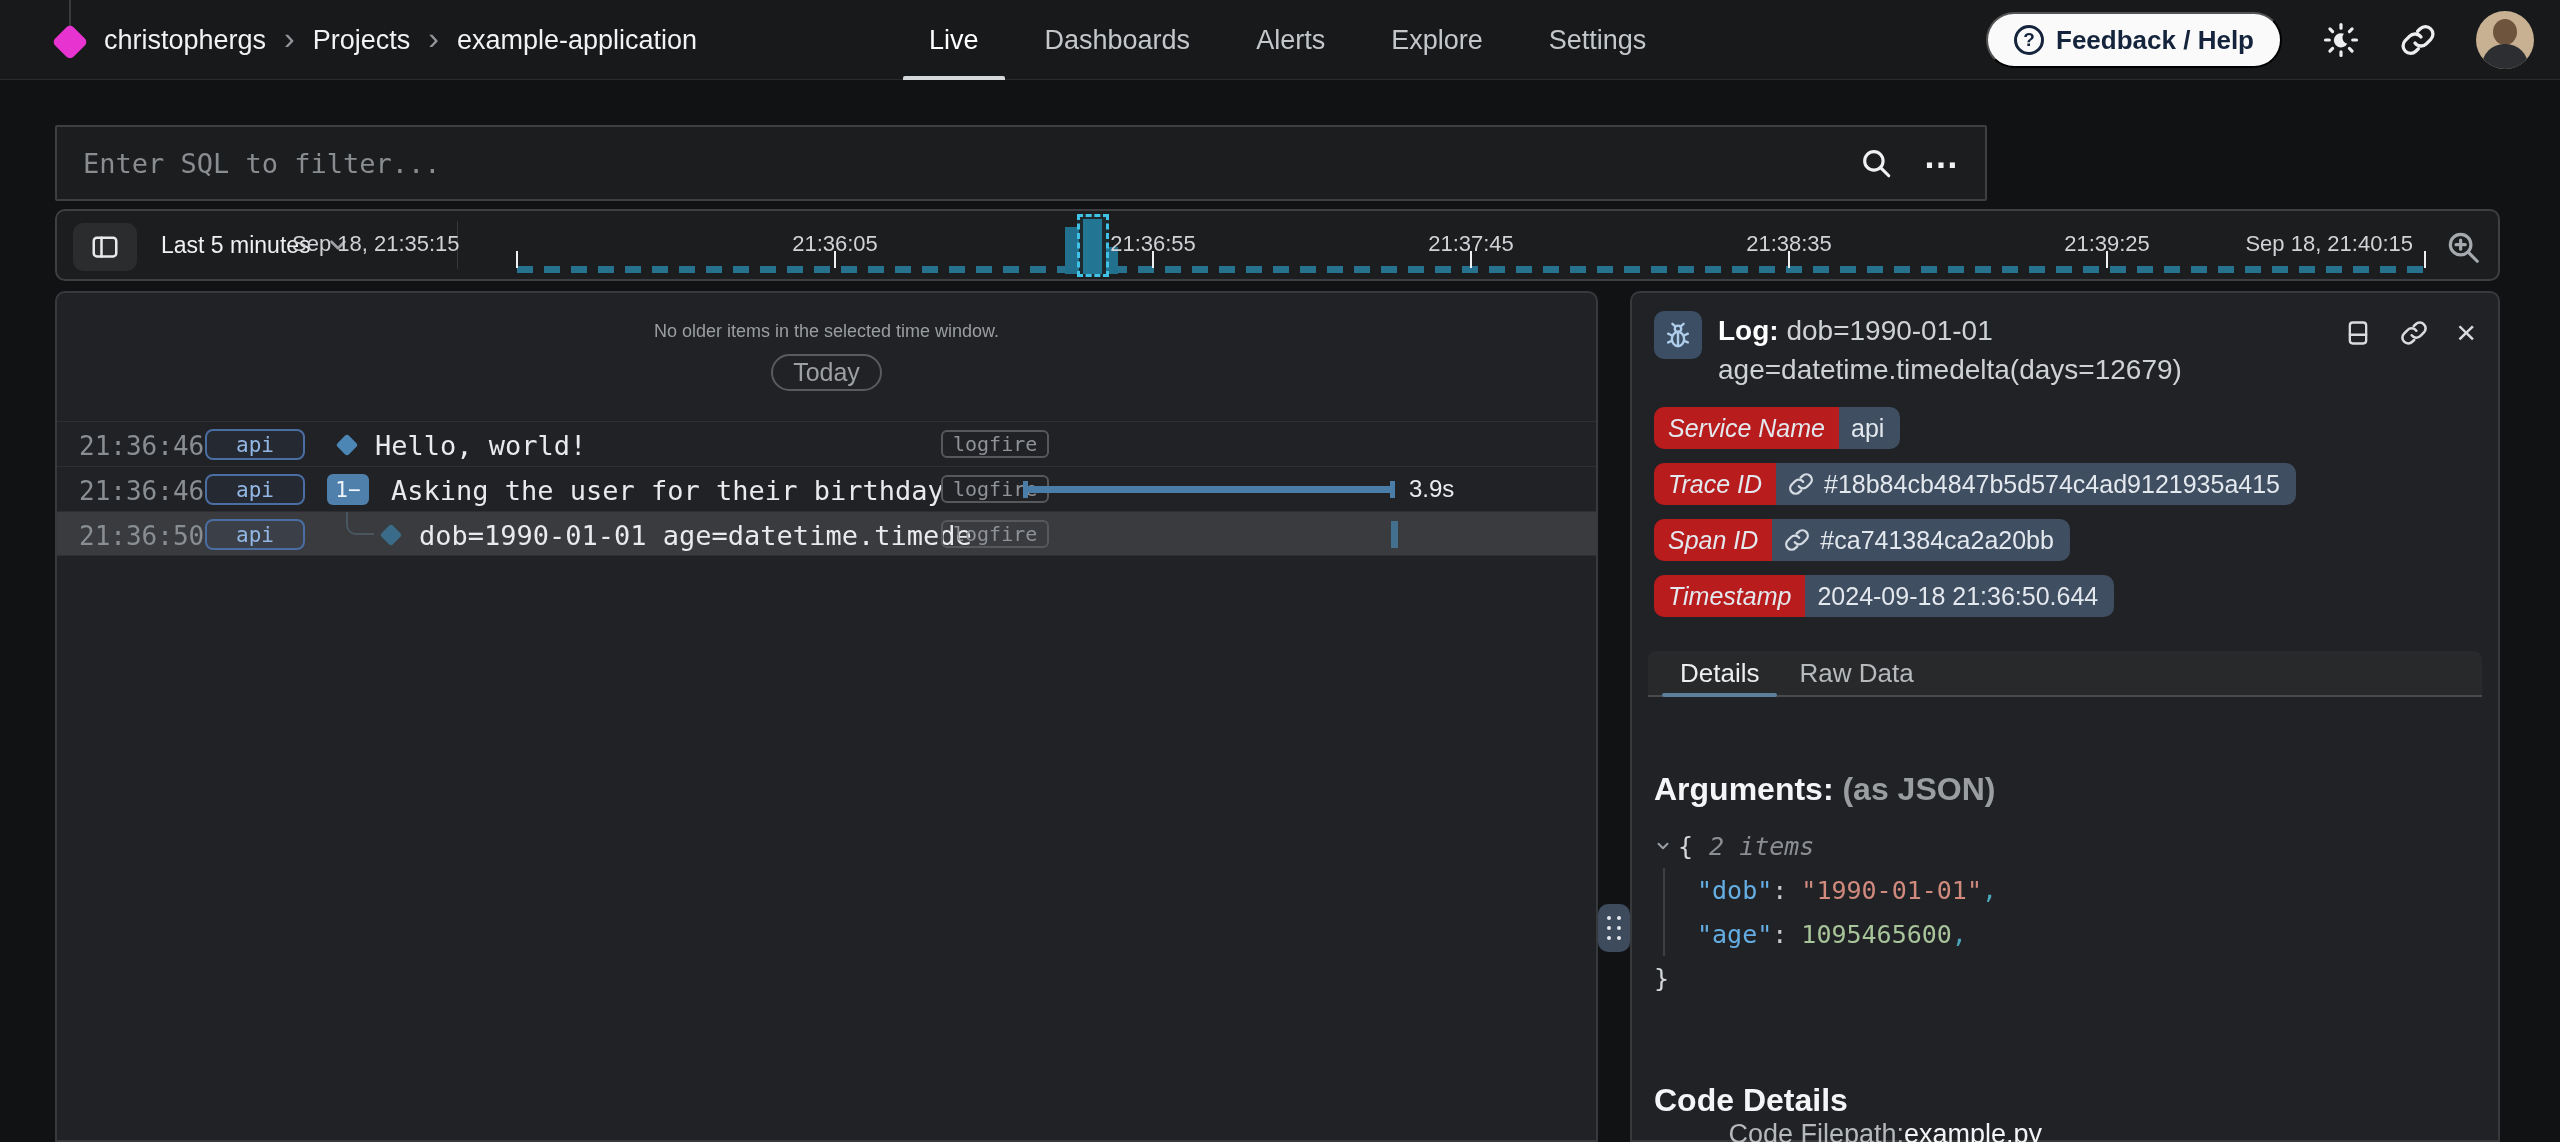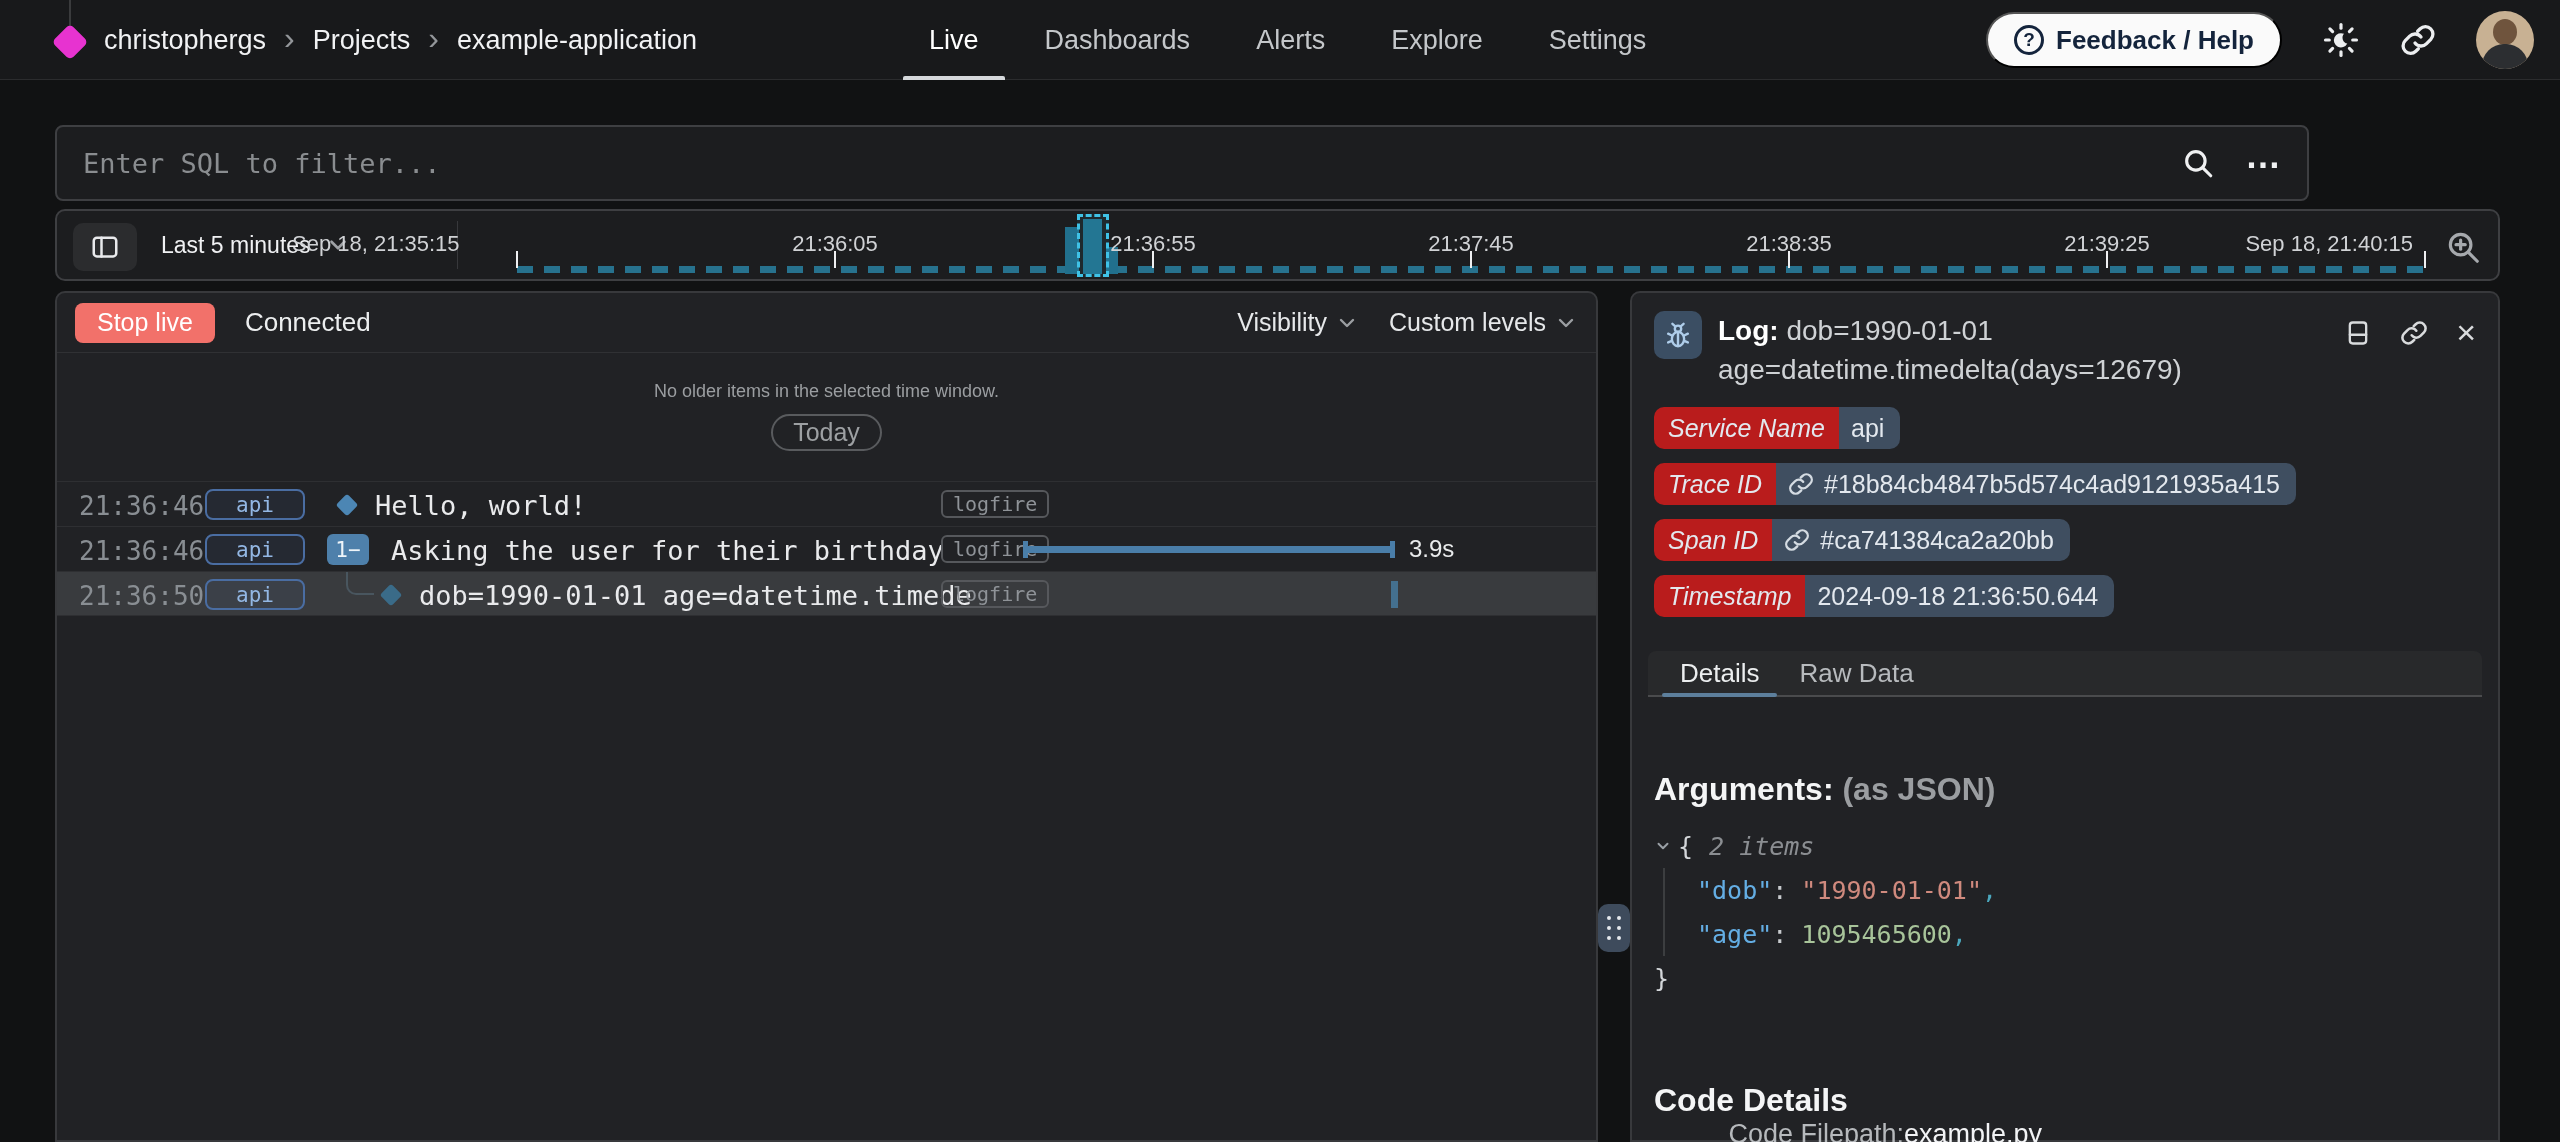--- a/index.html
+++ b/index.html
@@ -27,22 +27,22 @@
   .feedback-btn { height:56px; border-radius:28px; background:#fafafa; display:flex; align-items:center;
                   gap:12px; padding:0 26px; color:#14243c; font-size:26px; font-weight:600; }
   .q-circle { width:30px; height:30px; border:3px solid #14243c; border-radius:50%;
               display:flex; align-items:center; justify-content:center; font-size:19px; font-weight:700; }
   .icon-btn { color:#eceef0; }
   .avatar { width:58px; height:58px; border-radius:50%; background:#c8b193; position:relative; overflow:hidden; }
   .avatar .head { position:absolute; left:17px; top:8px; width:24px; height:26px; border-radius:50%; background:#6f543d; }
   .avatar .torso { position:absolute; left:6px; top:33px; width:46px; height:30px; border-radius:22px 22px 0 0; background:#2c2e31; }
 
   
-  .filter-bar { position:absolute; left:55px; top:125px; width:2254px; height:76px;
-                background:#1c1d1f; border:2px solid #3e3f42; border-radius:8px;
+  .filter-bar { position:absolute; left:55px; top:125px; width:1932px; height:76px;
+                background:#1c1d1f; border:2px solid #3e3f42; border-radius:2px;
                 display:flex; align-items:center; padding:0 26px; }
   .filter-bar input { flex:1; background:transparent; border:none; outline:none;
                       font-family:"DejaVu Sans Mono",monospace; font-size:27px; color:#e8e9ea; }
   .filter-bar input::placeholder { color:#8a8d90; }
   .search-glyph { color:#f0f1f2; margin-right:30px; }
   .more-glyph { color:#f0f1f2; font-size:36px; font-weight:700; line-height:20px; padding-bottom:14px; }
 
   
   .timebar { position:absolute; left:55px; top:209px; width:2445px; height:72px;
              background:#1c1d1f; border:2px solid #3e3f42; border-radius:10px; }
@@ -252,37 +252,20 @@
     <svg width="38" height="38" viewBox="0 0 24 24" fill="none" stroke="currentColor" stroke-width="2" stroke-linecap="round">
       <circle cx="10.5" cy="10.5" r="6.5"></circle>
         <line x1="15.6" y1="15.6" x2="21" y2="21"></line>
       <line x1="10.5" y1="7.6" x2="10.5" y2="13.4"></line>
         <line x1="7.6" y1="10.5" x2="13.4" y2="10.5"></line>
     </svg>
   </span>
 </div>
 
 <section class="stream">
-  <div class="stream-header">
-    <button class="stop-btn" style="border:none;">Stop live</button>
-    <span class="conn-status">Connected</span>
-    <span class="hdr-spacer"></span>
-    <div class="hdr-dd">
-      <span>Visibility</span>
-      <svg width="24" height="24" viewBox="0 0 24 24" fill="none" stroke="currentColor" stroke-width="2.4" stroke-linecap="round" stroke-linejoin="round">
-          <path d="M6 9l6 6 6-6"></path>
-        </svg>
-    </div>
-    <div class="hdr-dd">
-      <span>Custom levels</span>
-      <svg width="24" height="24" viewBox="0 0 24 24" fill="none" stroke="currentColor" stroke-width="2.4" stroke-linecap="round" stroke-linejoin="round">
-          <path d="M6 9l6 6 6-6"></path>
-        </svg>
-    </div>
-  </div>
 
   <div class="empty-block">
     <div class="empty-msg">No older items in the selected time window.</div>
     <button class="today-btn" style="background:transparent;">Today</button>
   </div>
 
   <div class="log-row mono">
     <span class="lr-time">21:36:46</span>
     <span class="lr-service">api</span>
     <i class="lr-diamond" style="left:282px; background:#4c86b4;"></i>

